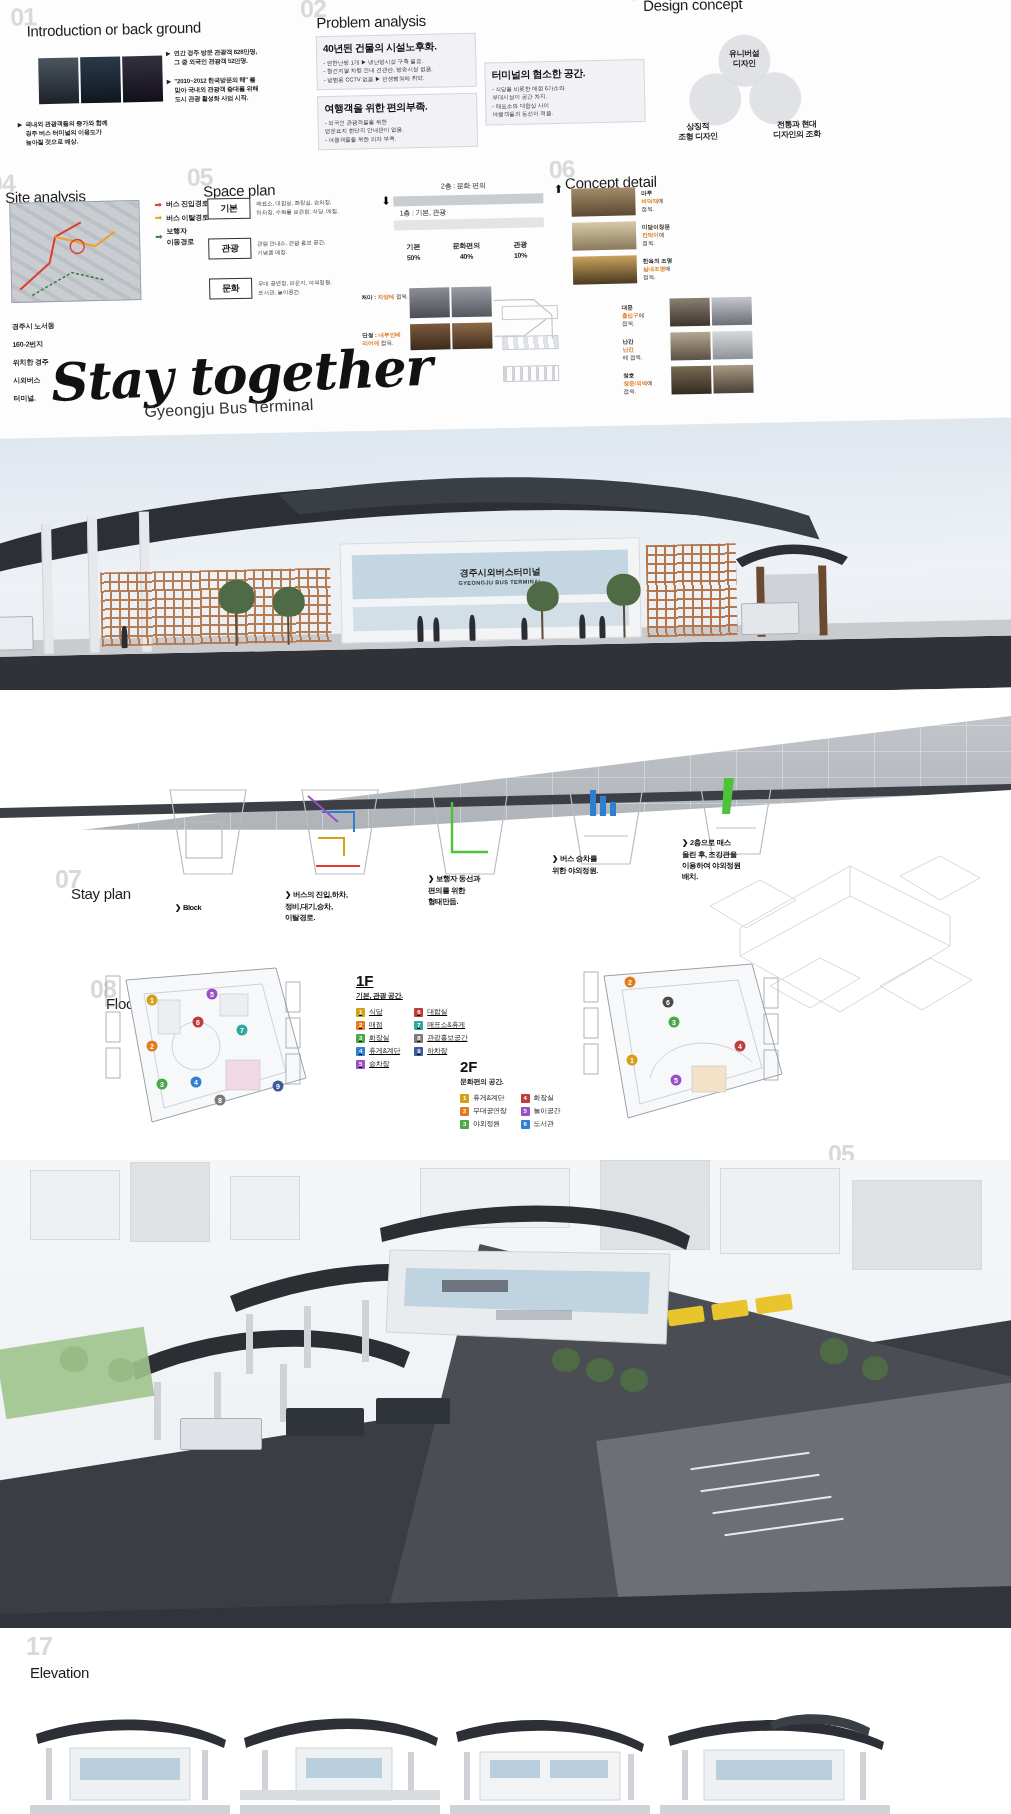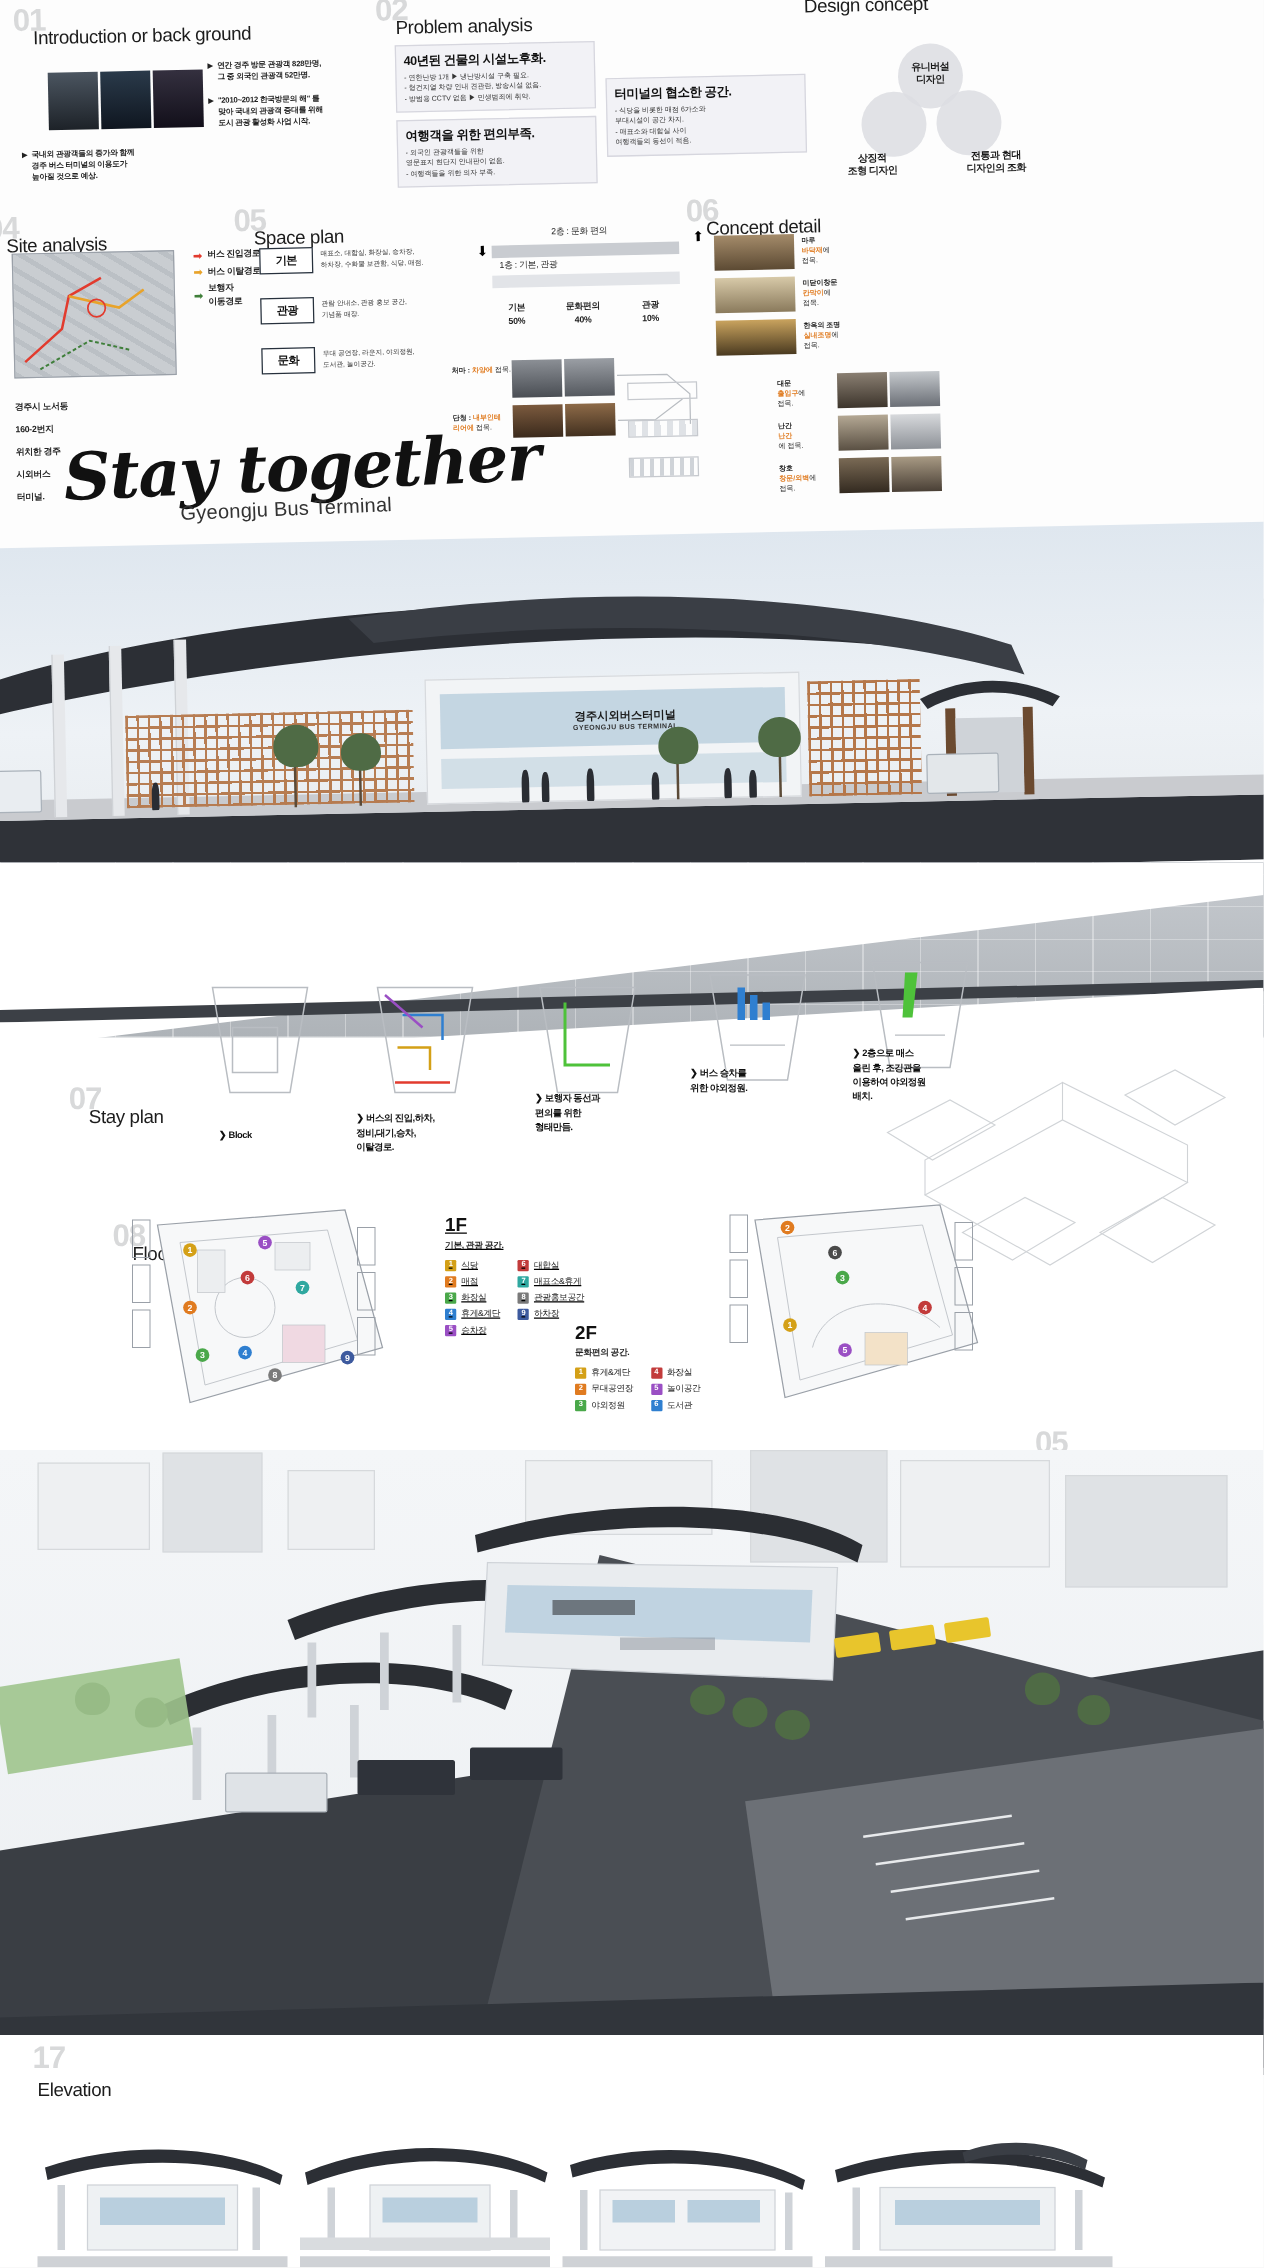--- a/index.html
+++ b/index.html
@@ -573,21 +573,21 @@
     </div>
 
     <div class="cuplbl" style="left:175px; top:72px;">
       <span class="ar">❯</span><span>Block</span>
     </div>
     <div class="cuplbl" style="left:285px; top:48px; width:100px; white-space:pre-line;">
       <span class="ar">❯</span><span>버스의 진입,하차,
 정비,대기,승차,
 이탈경로.</span>
     </div>
-    <div class="cuplbl" style="left:428px; top:32px; width:96px; white-space:pre-line;font-family:Liberation Serif, serif;">
+    <div class="cuplbl" style="left:428px; top:32px; width:96px; white-space:pre-line;">
       <span class="ar">❯</span><span>보행자 동선과
 편의를 위한
 형태만듬.</span>
     </div>
     <div class="cuplbl" style="left:552px; top:12px; width:86px; white-space:pre-line;">
       <span class="ar">❯</span><span>버스 승차를
 위한 야외정원.</span>
     </div>
     <div class="cuplbl" style="left:682px; top:-4px; width:98px; white-space:pre-line;">
       <span class="ar">❯</span><span>2층으로 매스

